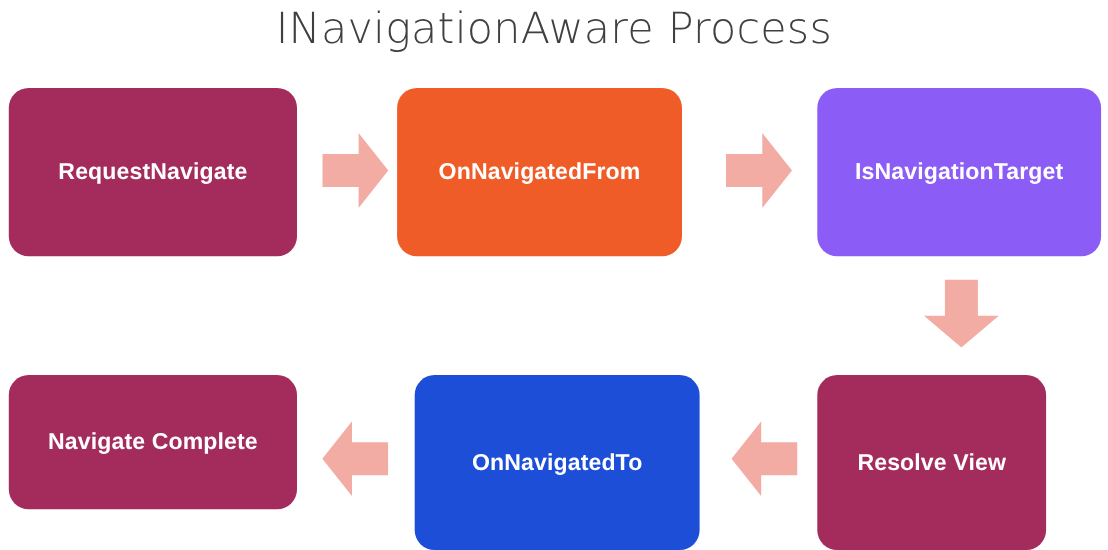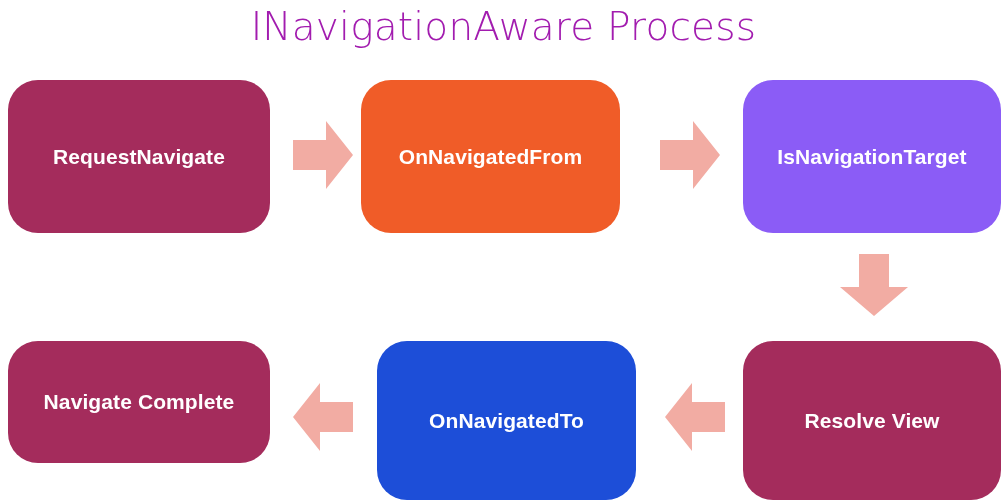--- a/index.html
+++ b/index.html
@@ -21,28 +21,28 @@
 
   #page-title {
     position: absolute;
     left: 0;
     top: 4px;
     width: 1007px;
     text-align: center;
     font-size: 39px;
     font-weight: 300;
     letter-spacing: 0.2px;
-    color: #a21caf;
+    color: #404040;
     font-family: "DejaVu Sans", sans-serif;
     white-space: nowrap;
   }
 
   .node {
     position: absolute;
-    border-radius: 30px;
+    border-radius: 18px;
     display: flex;
     align-items: center;
     justify-content: center;
     text-align: center;
     padding: 4px 9px;
   }
 
   .node-label {
     color: #ffffff;
     font-size: 21px;
@@ -53,21 +53,21 @@
     white-space: nowrap;
   }
 
   
   #node-request-navigate   { left: 8px;   top: 80px;  width: 262px; height: 153px; }
   #node-on-navigated-from  { left: 361px; top: 80px;  width: 259px; height: 153px; }
   #node-is-navigation-target { left: 743px; top: 80px; width: 258px; height: 153px; }
 
   #node-navigate-complete  { left: 8px;   top: 341px; width: 262px; height: 122px; }
   #node-on-navigated-to    { left: 377px; top: 341px; width: 259px; height: 159px; }
-  #node-resolve-view       { left: 743px; top: 341px; width: 258px; height: 159px; }
+  #node-resolve-view       { left: 743px; top: 341px; width: 208px; height: 159px; }
 
   
   .arrow {
     position: absolute;
     display: block;
   }
   .arrow svg { display: block; width: 100%; height: 100%; }
 
   #arrow-request-to-from       { left: 293px; top: 121px; width: 60px; height: 68px; }
   #arrow-from-to-target        { left: 660px; top: 121px; width: 60px; height: 68px; }

